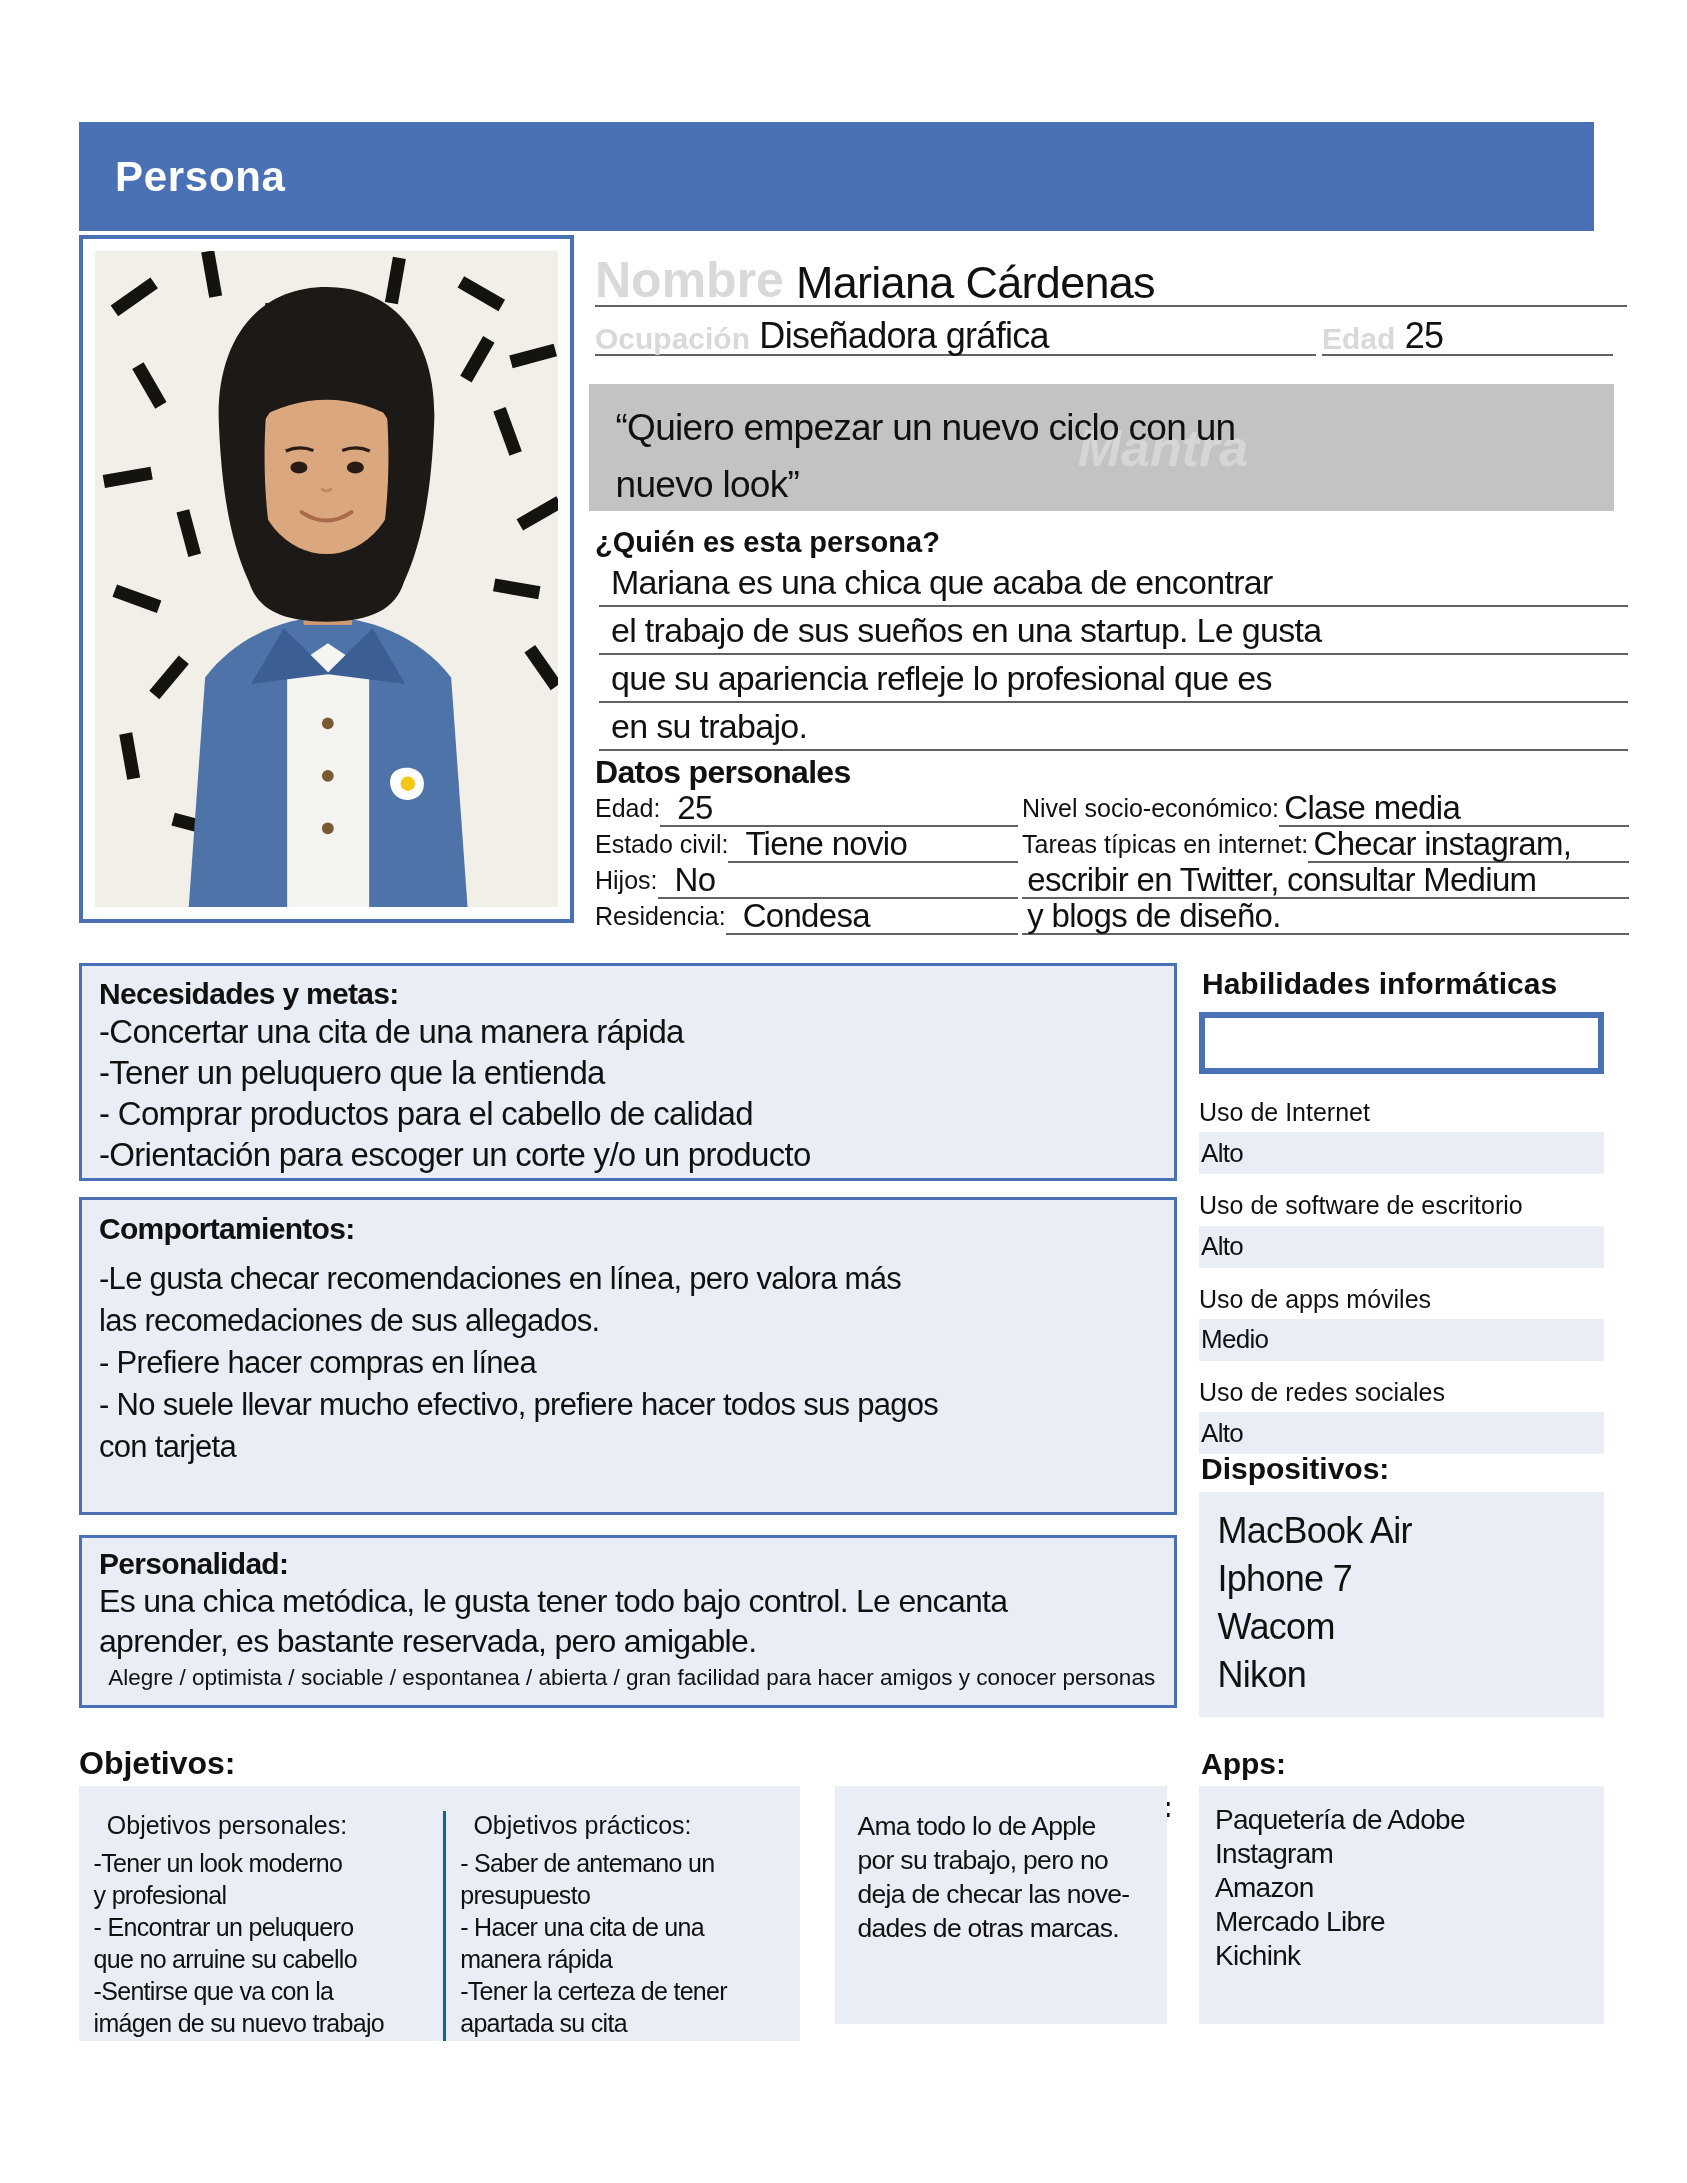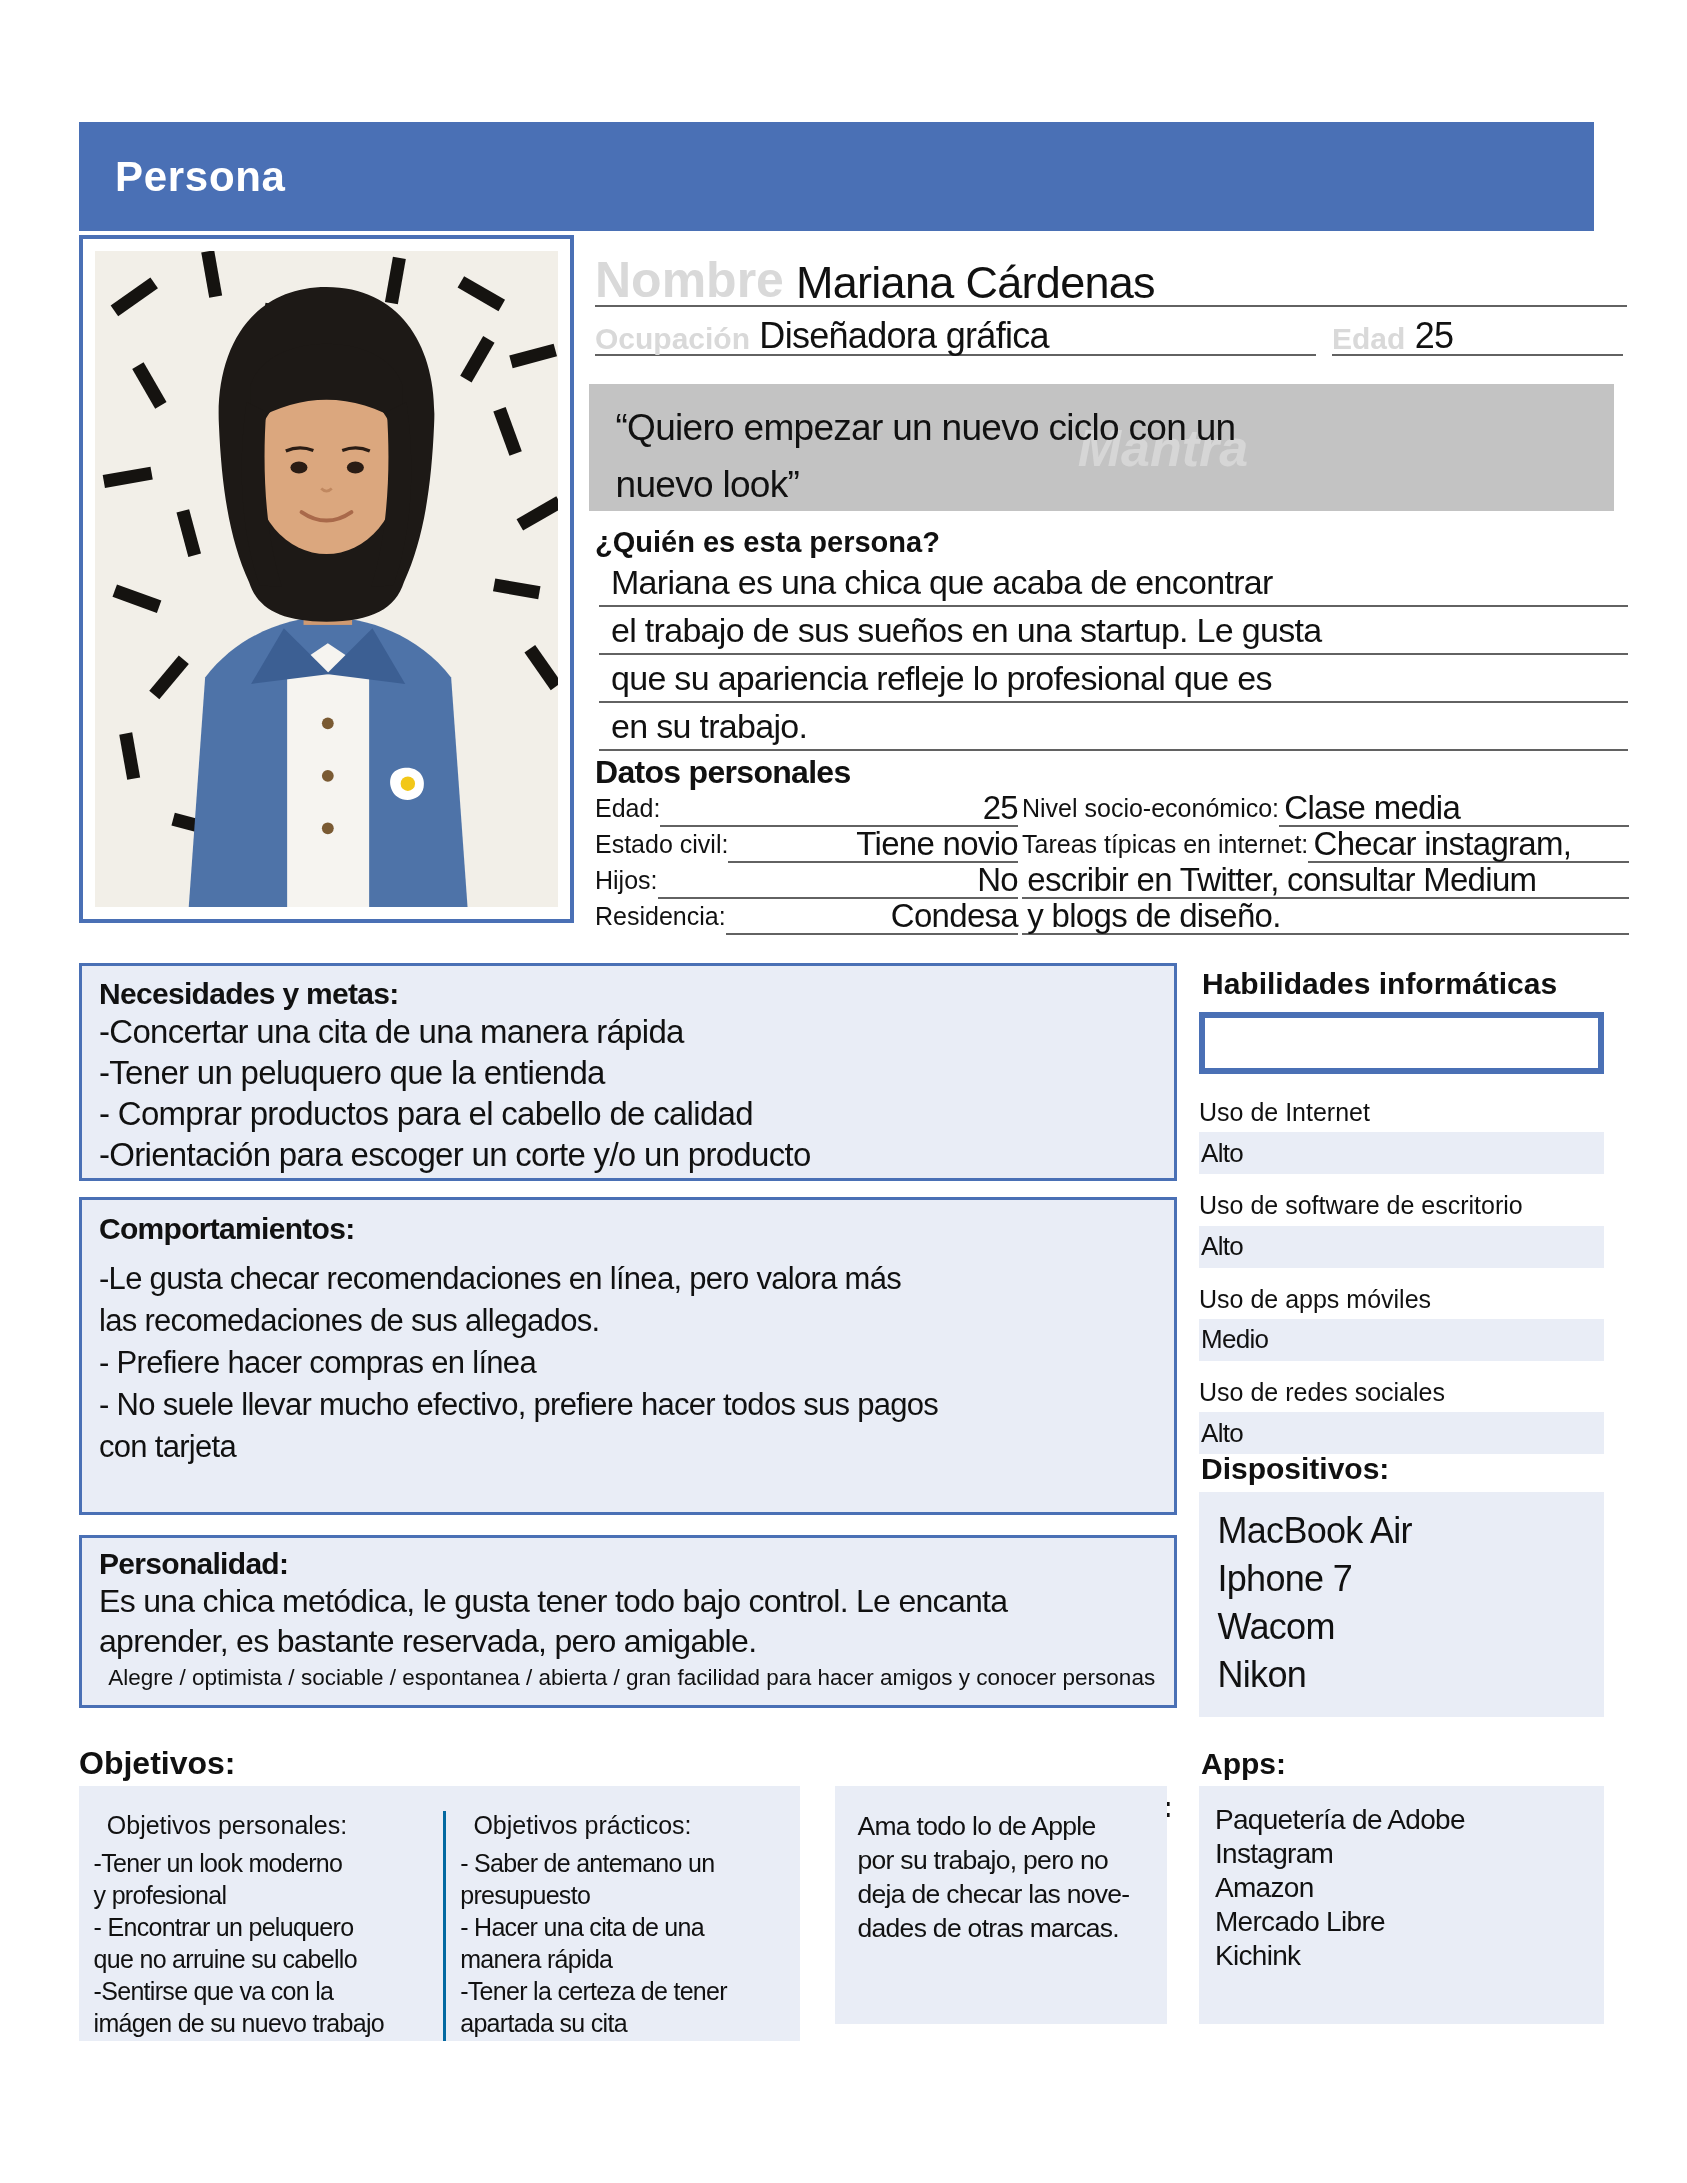--- a/index.html
+++ b/index.html
@@ -25,38 +25,38 @@
   .photo-box svg{width:100%;height:100%;display:block;}
 
   
   .ghost{color:var(--ghost);font-weight:bold;}
   .row1{left:595px;top:243px;width:1032px;height:64px;border-bottom:2.6px solid var(--underline);display:flex;align-items:flex-end;gap:12px;}
   .row1 .ghost{font-size:50px;line-height:1;}
   .row1 .val{font-size:45px;line-height:1;letter-spacing:-0.7px;}
   .row2{left:595px;top:318px;width:1032px;display:flex;}
   .seg{border-bottom:2.6px solid var(--underline);display:flex;align-items:flex-end;gap:9.3px;height:38px;}
   .seg-a{width:721px;}
-  .seg-b{width:291px;margin-left:16px;}
+  .seg-b{width:291px;margin-left:6px;}
   .row2 .ghost{font-size:30px;line-height:1;}
   .row2 .val{font-size:36px;line-height:1;letter-spacing:-0.7px;}
 
   
   .mantra{left:589px;top:384px;width:1025px;height:127px;background:var(--mantra-bg);padding:14.6px 0 0 26.5px;}
   .mantra .quote{font-size:37px;line-height:1.55;letter-spacing:-0.7px;position:relative;z-index:2;}
   .mantra .wm{position:absolute;left:56%;top:50%;transform:translate(-50%,-50%);font-size:52px;font-weight:bold;color:#d6d6d6;z-index:1;font-style:italic;}
 
   
   .who-label{left:595px;top:526px;font-size:29px;font-weight:bold;}
   .who-lines{left:599px;top:559px;width:1029px;}
   .who-lines .line{height:48px;border-bottom:2px solid var(--underline);font-size:34px;letter-spacing:-0.7px;padding-left:12px;display:flex;align-items:flex-end;padding-bottom:2.6px;white-space:nowrap;}
 
   
   .datos-label{left:595px;top:754px;font-size:32px;font-weight:bold;letter-spacing:-0.7px;}
   .fields{display:flex;flex-direction:column;}
-  .fields-left{left:595px;top:791px;width:423px;text-align:right;}
+  .fields-left{left:595px;top:791px;width:423px;}
   .fields-right{left:1022px;top:791px;width:607px;}
   .frow{display:flex;align-items:flex-end;height:36px;border-bottom:0;}
   .frow .flabel{font-size:25px;white-space:nowrap;padding-bottom:4px;}
   .frow .fval{flex:1;font-size:33px;letter-spacing:-0.7px;line-height:1;border-bottom:2px solid var(--underline);padding:0 0 1.3px 17px;white-space:nowrap;}
   .frow .fval.noindent{padding-left:5.3px;}
 
   
   .blue-box{background:var(--panel);border:3.3px solid var(--accent);}
   .needs-box{left:79px;top:963px;width:1098px;height:218px;padding:10.6px 17px;}
   .box-label{font-size:30px;font-weight:bold;letter-spacing:-0.7px;}

